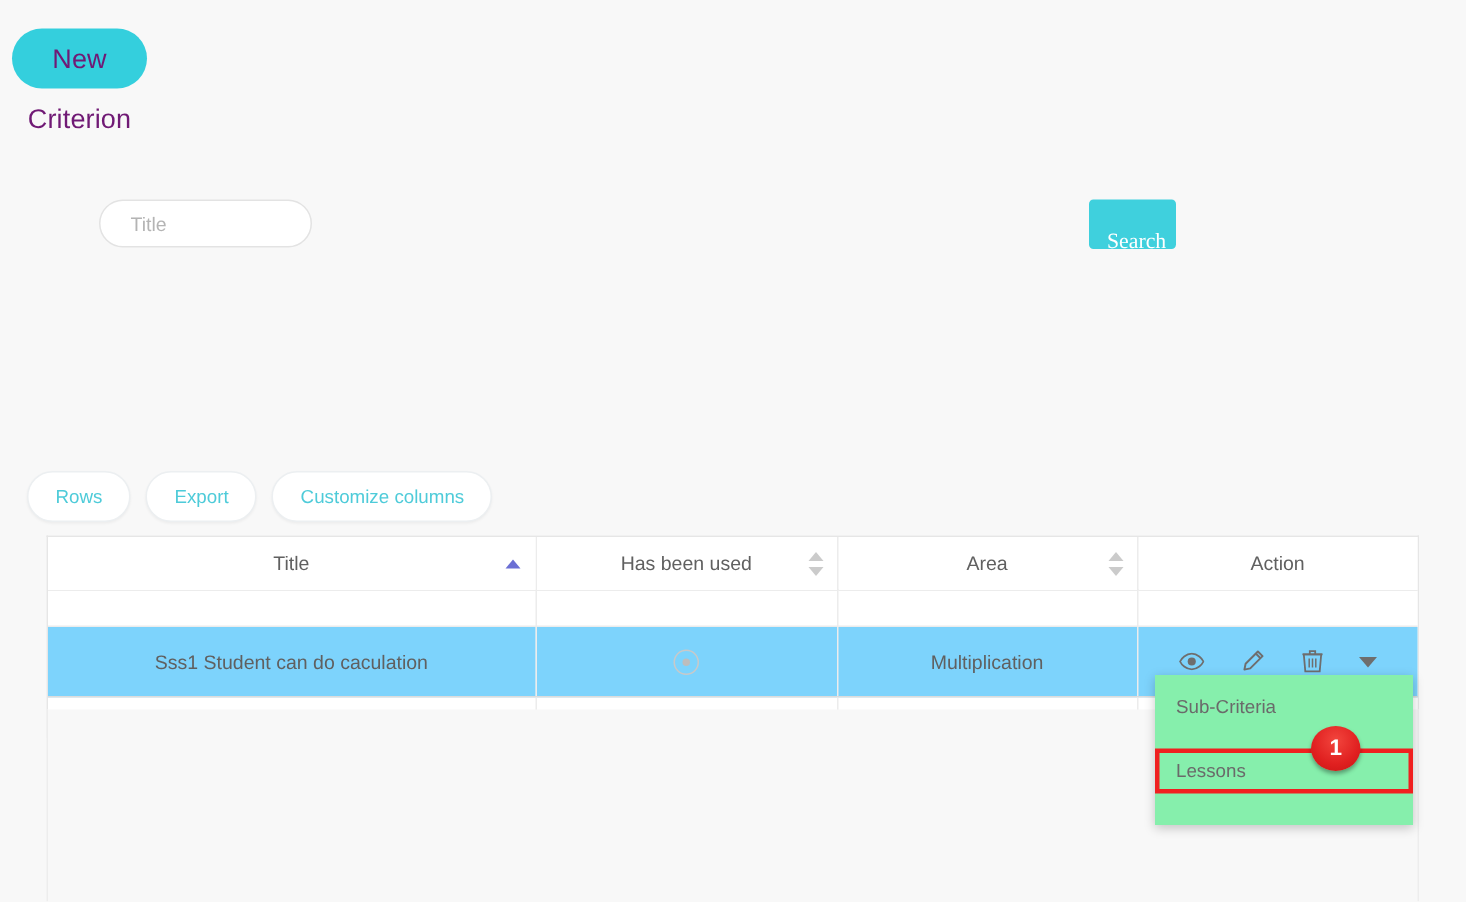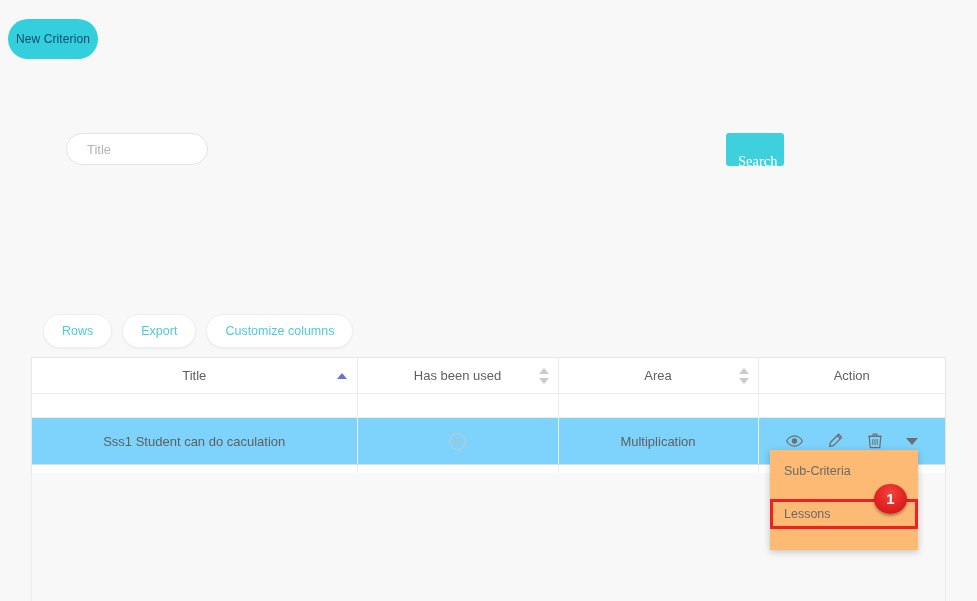--- a/index.html
+++ b/index.html
@@ -19,23 +19,23 @@
   
   #new-criterion-btn {
     position: absolute;
     left: 8px;
     top: 19px;
     width: 90px;
     height: 40px;
     border: none;
     border-radius: 20px;
     background: #34cfdd;
-    color: #0c4a6e;
-    font-family: "Liberation Sans", sans-serif;
-    font-size: 12px;
+    color: #701a75;
+    font-family: "Liberation Sans", sans-serif;
+    font-size: 18px;
     letter-spacing: 0.1px;
     cursor: pointer;
     padding: 0;
     line-height: 40px;
     text-align: center;
   }
 
   
   #title-search-input {
     position: absolute;
@@ -71,21 +71,21 @@
     font-size: 14.5px;
     cursor: pointer;
     padding: 12px;
     line-height: 33px;
     text-align: center;
   }
 
   
   .toolbar {
     position: absolute;
-    left: 43px;
+    left: 18px;
     top: 314px;
     display: flex;
     gap: 10px;
     align-items: center;
   }
   .pill-btn {
     height: 34px;
     border: 1px solid #eceff1;
     border-radius: 18px;
     background: #ffffff;
@@ -250,22 +250,22 @@
     border-left: 1px solid #ededed;
     border-right: 1px solid #ededed;
     box-sizing: border-box;
   }
 
   
   .dropdown-menu {
     position: absolute;
     left: 770px;
     top: 450px;
-    width: 148px;
-    background: #fdba74;
+    width: 172px;
+    background: #86efac;
     box-shadow: 0 2px 7px rgba(0,0,0,0.22);
     padding: 7px 0;
     z-index: 20;
   }
   .dd-item {
     height: 28px;
     line-height: 28px;
     padding: 0 0 0 14px;
     font-family: "Liberation Sans", sans-serif;
     font-size: 12.5px;

